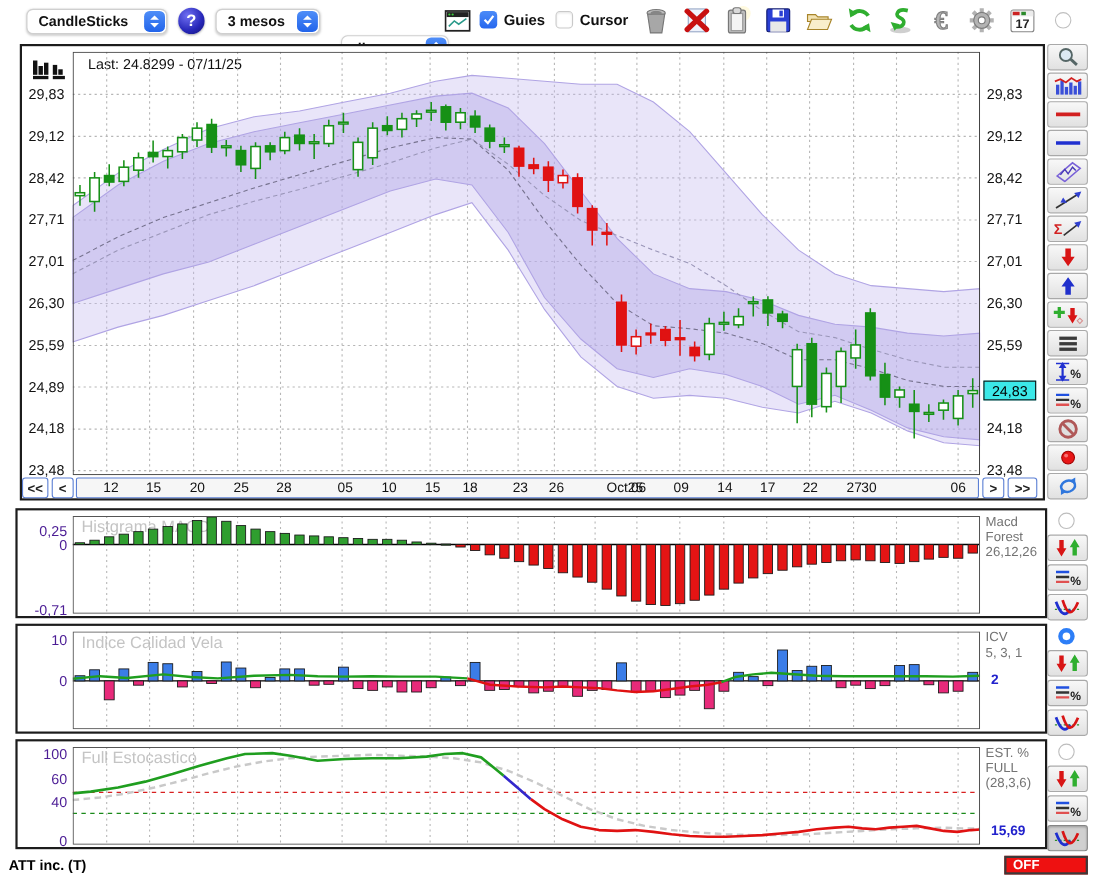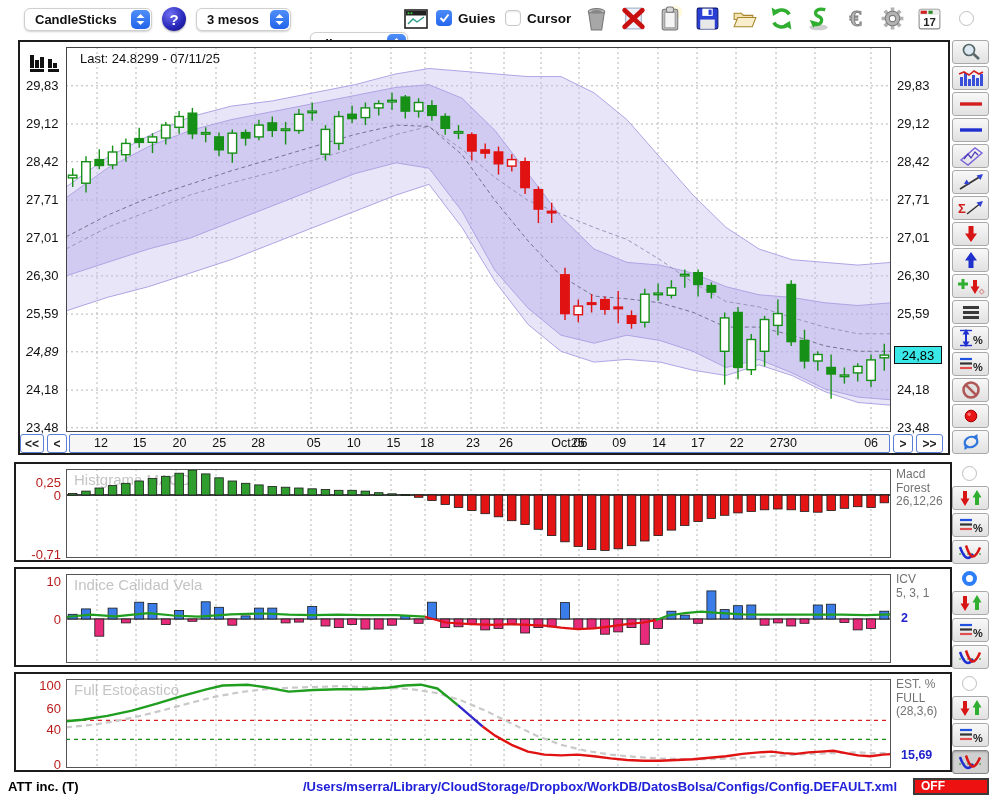--- a/index.html
+++ b/index.html
@@ -44,21 +44,21 @@
           border:1.5px solid #5b7fd4;border-radius:2px;box-sizing:border-box;}
   .date-strip span{position:absolute;top:1px;font-size:12.5px;color:#111;transform:translateX(-50%);white-space:nowrap;}
   
   .sub-panel{position:absolute;left:14px;width:938px;height:100px;border:2px solid #1c1c1c;box-sizing:border-box;background:#fff;}
   #panel-macd{top:462px;} #panel-icv{top:567px;} #panel-est{top:672px;}
   .sub-svg{position:absolute;left:50px;top:5px;}
   .wm{position:absolute;left:58px;top:7px;font-size:15px;color:#c4c4c4;}
   .rlab{position:absolute;left:880px;top:4px;font-size:12px;line-height:13.5px;color:#737373;white-space:nowrap;}
   .rlab span{display:block;}
   .cur-val{position:absolute;left:885px;font-size:12.5px;font-weight:600;}
-  .sub-yl{position:absolute;left:2px;width:43px;text-align:right;font-size:13px;color:#b91c1c;height:14px;line-height:14px;}
+  .sub-yl{position:absolute;left:2px;width:43px;text-align:right;font-size:13px;color:#4c1d95;height:14px;line-height:14px;}
   
   .side-btn{position:absolute;left:952px;width:37px;height:24px;background:linear-gradient(#f8f8f8,#e1e1e1);
           border:1px solid #a9a9a9;border-radius:3px;box-sizing:border-box;display:flex;align-items:center;justify-content:center;}
   .side-btn.pressed{background:#d0d0d0;border-color:#858585;box-shadow:inset 0 1px 2px rgba(0,0,0,.25);}
   .side-btn svg{width:30px;height:20px;display:block;}
   .pc-radio{position:absolute;left:962px;width:15px;height:15px;border-radius:50%;background:#fff;box-sizing:border-box;}
   .pc-radio.sel{border:4.5px solid #2d7ef7;}
   .pc-radio.unsel{border:1.5px solid #bdbdbd;}
   
   .status-bar{position:absolute;left:0;top:774px;width:1000px;height:26px;background:#fff;}
@@ -382,21 +382,21 @@
         <div class="yl yl-left" style="top: 111.722px;">28,42</div>
         <div class="yl yl-right" style="top: 111.722px;">28,42</div>
         <div class="yl yl-left" style="top: 149.962px;">27,71</div>
         <div class="yl yl-right" style="top: 149.962px;">27,71</div>
         <div class="yl yl-left" style="top: 187.664px;">27,01</div>
         <div class="yl yl-right" style="top: 187.664px;">27,01</div>
         <div class="yl yl-left" style="top: 225.905px;">26,30</div>
         <div class="yl yl-right" style="top: 225.905px;">26,30</div>
         <div class="yl yl-left" style="top: 264.146px;">25,59</div>
         <div class="yl yl-right" style="top: 264.146px;">25,59</div>
-        <div class="yl yl-left" style="top: 301.848px; font-style: italic;">24,89</div>
+        <div class="yl yl-left" style="top: 301.848px;">24,89</div>
         <div class="yl yl-left" style="top: 340.088px;">24,18</div>
         <div class="yl yl-right" style="top: 340.088px;">24,18</div>
         <div class="yl yl-left" style="top: 377.79px;">23,48</div>
         <div class="yl yl-right" style="top: 377.79px;">23,48</div>
       </div>
     <div class="price-tag" id="price-tag" style="top: 304.079px; background: rgb(59, 232, 232);">24,83</div>
   </div>
 
   <div class="date-axis">
     <div class="nav-btn" style="left:20px;width:24px;">&lt;&lt;</div>
@@ -900,16 +900,15 @@
             <line x1="3" y1="12" x2="27" y2="12" stroke="#2a8a2a" stroke-width="1" stroke-dasharray="2,2"></line>
             <path d="M4 5 C8 16 12 19.5 17 12" fill="none" stroke="#2030d0" stroke-width="2.5"></path>
             <path d="M10 3.5 C14 16 18 19.5 24 5.5" fill="none" stroke="#d81515" stroke-width="2.5"></path>
           </svg>
         </span>
       </div>
     </div>
 
   <div class="status-bar">
     <span class="sb-left">ATT inc. (T)</span>
-    <span class="sb-path" id="sb-path" style="color: rgb(33, 33, 217);">/Users/mserra/Library/CloudStorage/Dropbox/WorkDB/DatosBolsa/Configs/Config.DEFAULT.xml</span>
     <div class="off-btn" id="off-btn" style="background: rgb(238, 17, 17);">OFF</div>
   </div>
 </div>
 
 </body></html>

